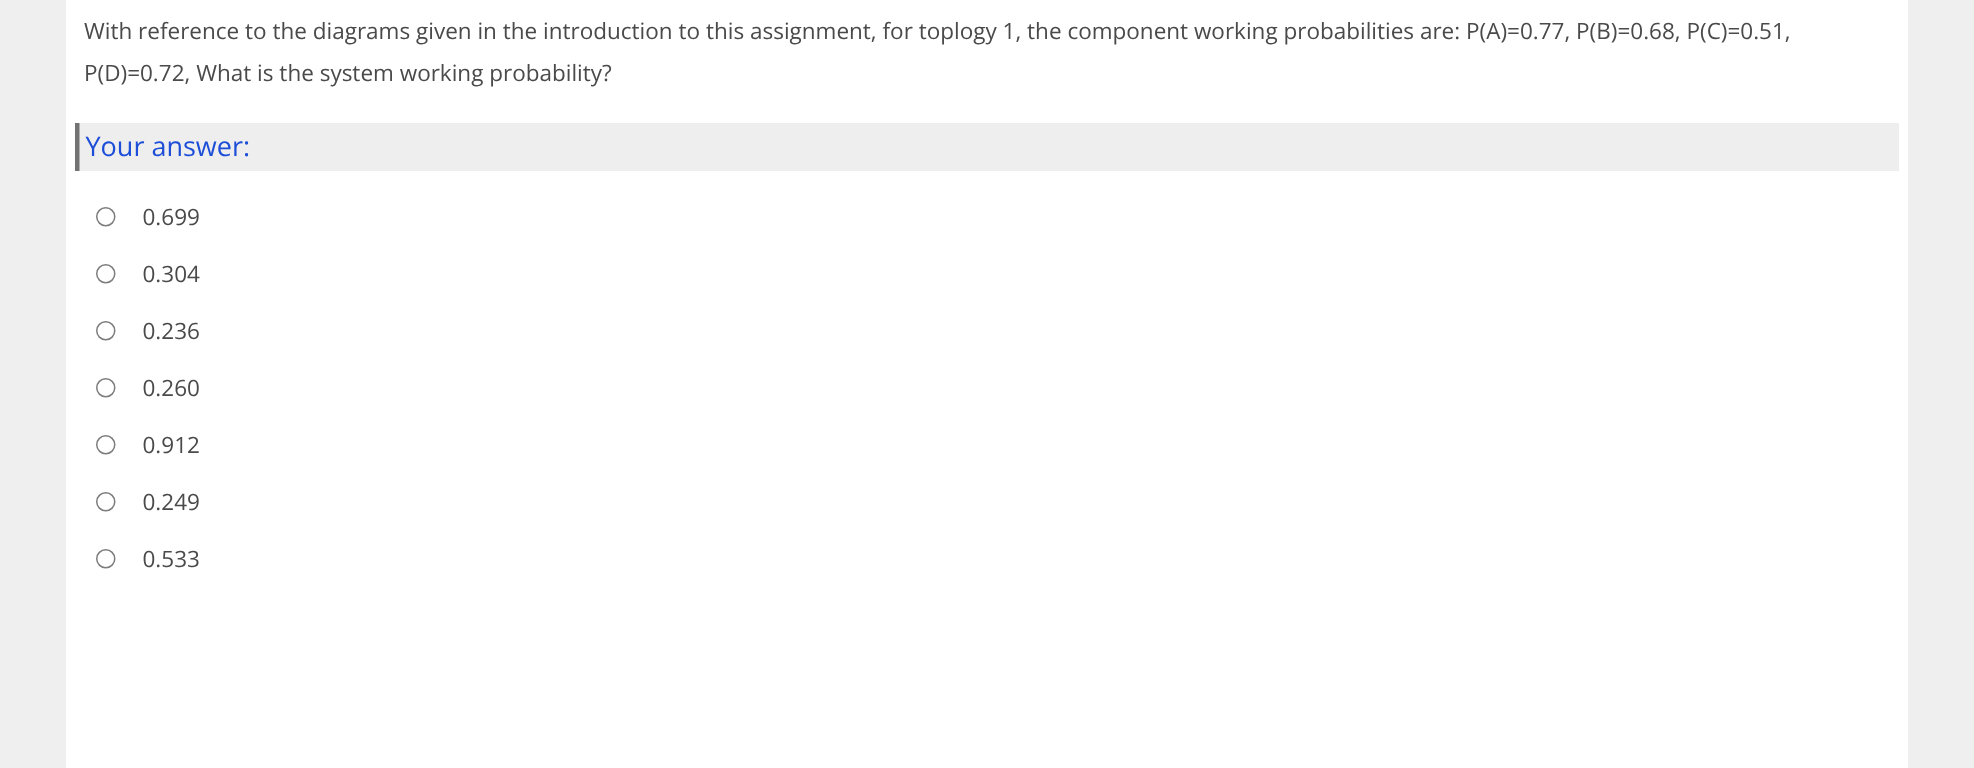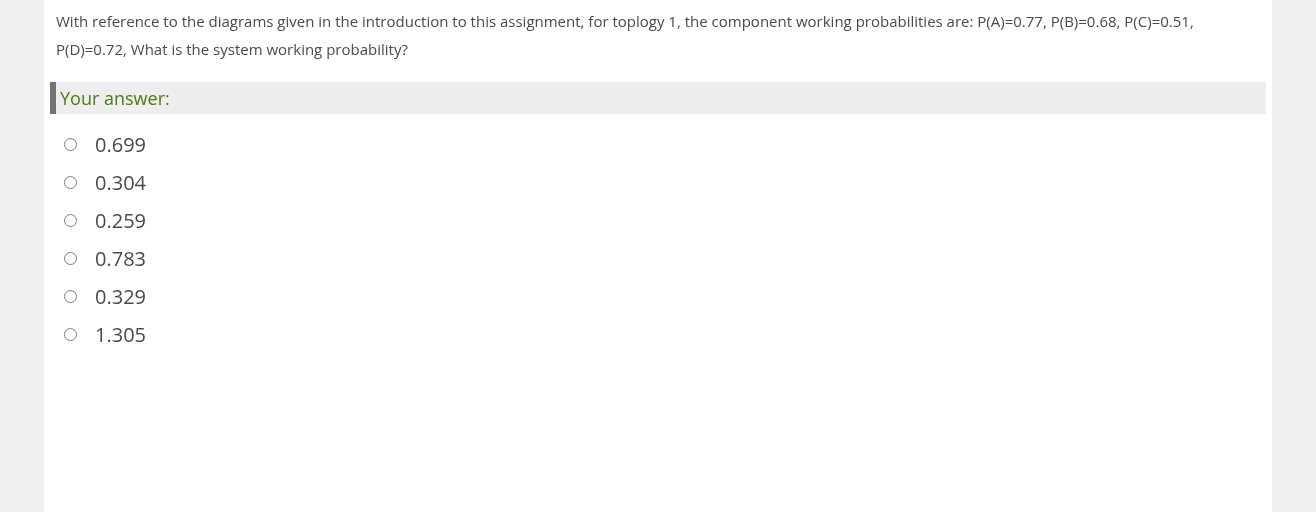--- a/index.html
+++ b/index.html
@@ -22,23 +22,23 @@
   }
   .question-block {
     padding: 8px 24px 18px 12px;
     line-height: 1.85;
     color: #4a4a4a;
   }
   .answer-header {
     background: #eeeeee;
     margin: 0 6px 10px 6px;
     padding: 4px 4px 4px 4px;
-    border-left: 6px solid #737373;
+    border-left: 3px solid #737373;
     font-size: 18px;
-    color: #4d7c0f;
+    color: #1d4ed8;
   }
   .options {
     padding: 2px 0 0 20px;
   }
   .option-row {
     display: flex;
     align-items: center;
     height: 38px;
   }
   .radio {
@@ -47,21 +47,21 @@
     height: 13px;
     border: 1.8px solid #7c7c7c;
     border-radius: 50%;
     background: #fff;
     margin: 0 18px 0 0;
     flex: 0 0 auto;
     cursor: pointer;
   }
   .option-label {
     color: #4a4a4a;
-    font-size: 20px;
+    font-size: 15px;
     cursor: pointer;
   }
 </style>
 </head>
 <body>
 
 <div class="card">
 
   <div class="question-block">With reference to the diagrams given in the introduction to this assignment, for toplogy 1, the component working probabilities are: P(A)=0.77, P(B)=0.68, P(C)=0.51, P(D)=0.72, What is the system working probability?</div>
 
@@ -72,38 +72,42 @@
     <label class="option-row">
       <input type="radio" name="ans" class="radio" style="">
       <span class="option-label">0.699</span>
     </label>
 
     <label class="option-row">
       <input type="radio" name="ans" class="radio" style="">
       <span class="option-label">0.304</span>
     </label>
 
-
     <label class="option-row">
       <input type="radio" name="ans" class="radio" style="">
-      <span class="option-label">0.259</span>
+      <span class="option-label">0.236</span>
     </label>
 
     <label class="option-row">
       <input type="radio" name="ans" class="radio" style="">
-      <span class="option-label">0.783</span>
+      <span class="option-label">0.260</span>
     </label>
 
     <label class="option-row">
       <input type="radio" name="ans" class="radio" style="">
-      <span class="option-label">0.329</span>
+      <span class="option-label">0.912</span>
+    </label>
+
+    <label class="option-row">
+      <input type="radio" name="ans" class="radio" style="">
+      <span class="option-label">0.249</span>
     </label>
 
 
 
 
     <label class="option-row">
       <input type="radio" name="ans" class="radio" style="">
-      <span class="option-label">1.305</span>
+      <span class="option-label">0.533</span>
     </label>
 
   </div>
 </div>
 
 </body></html>

